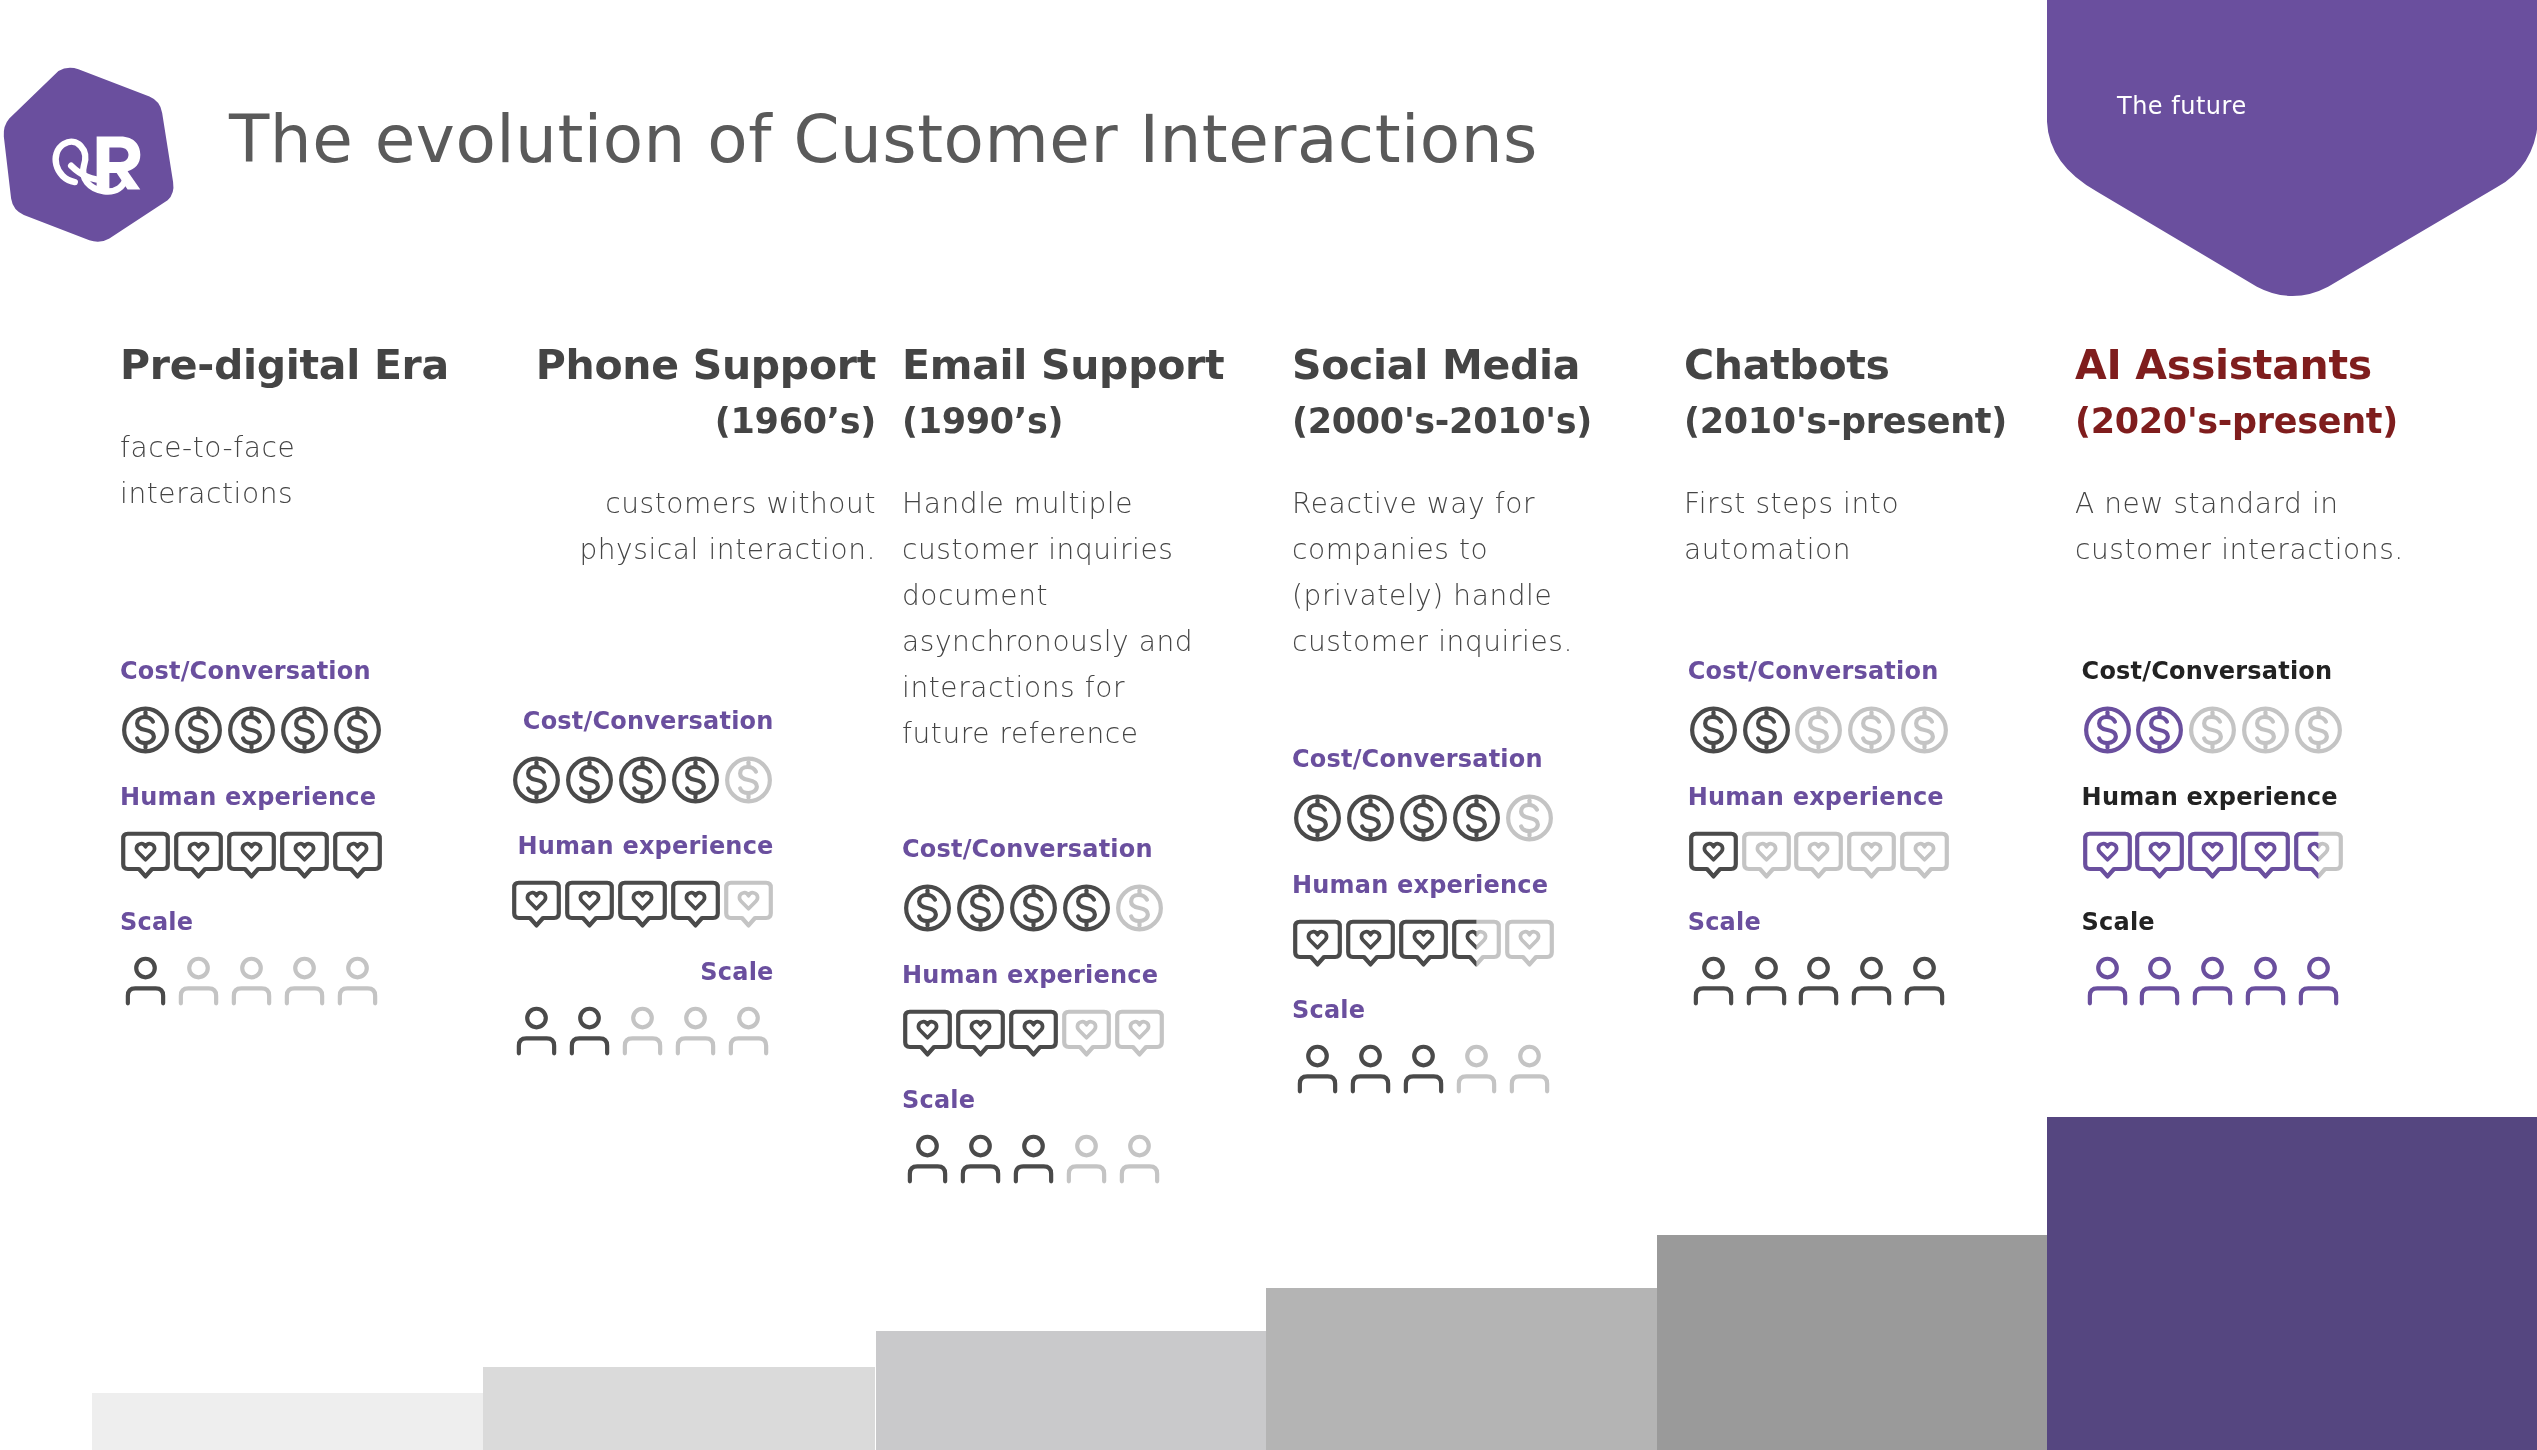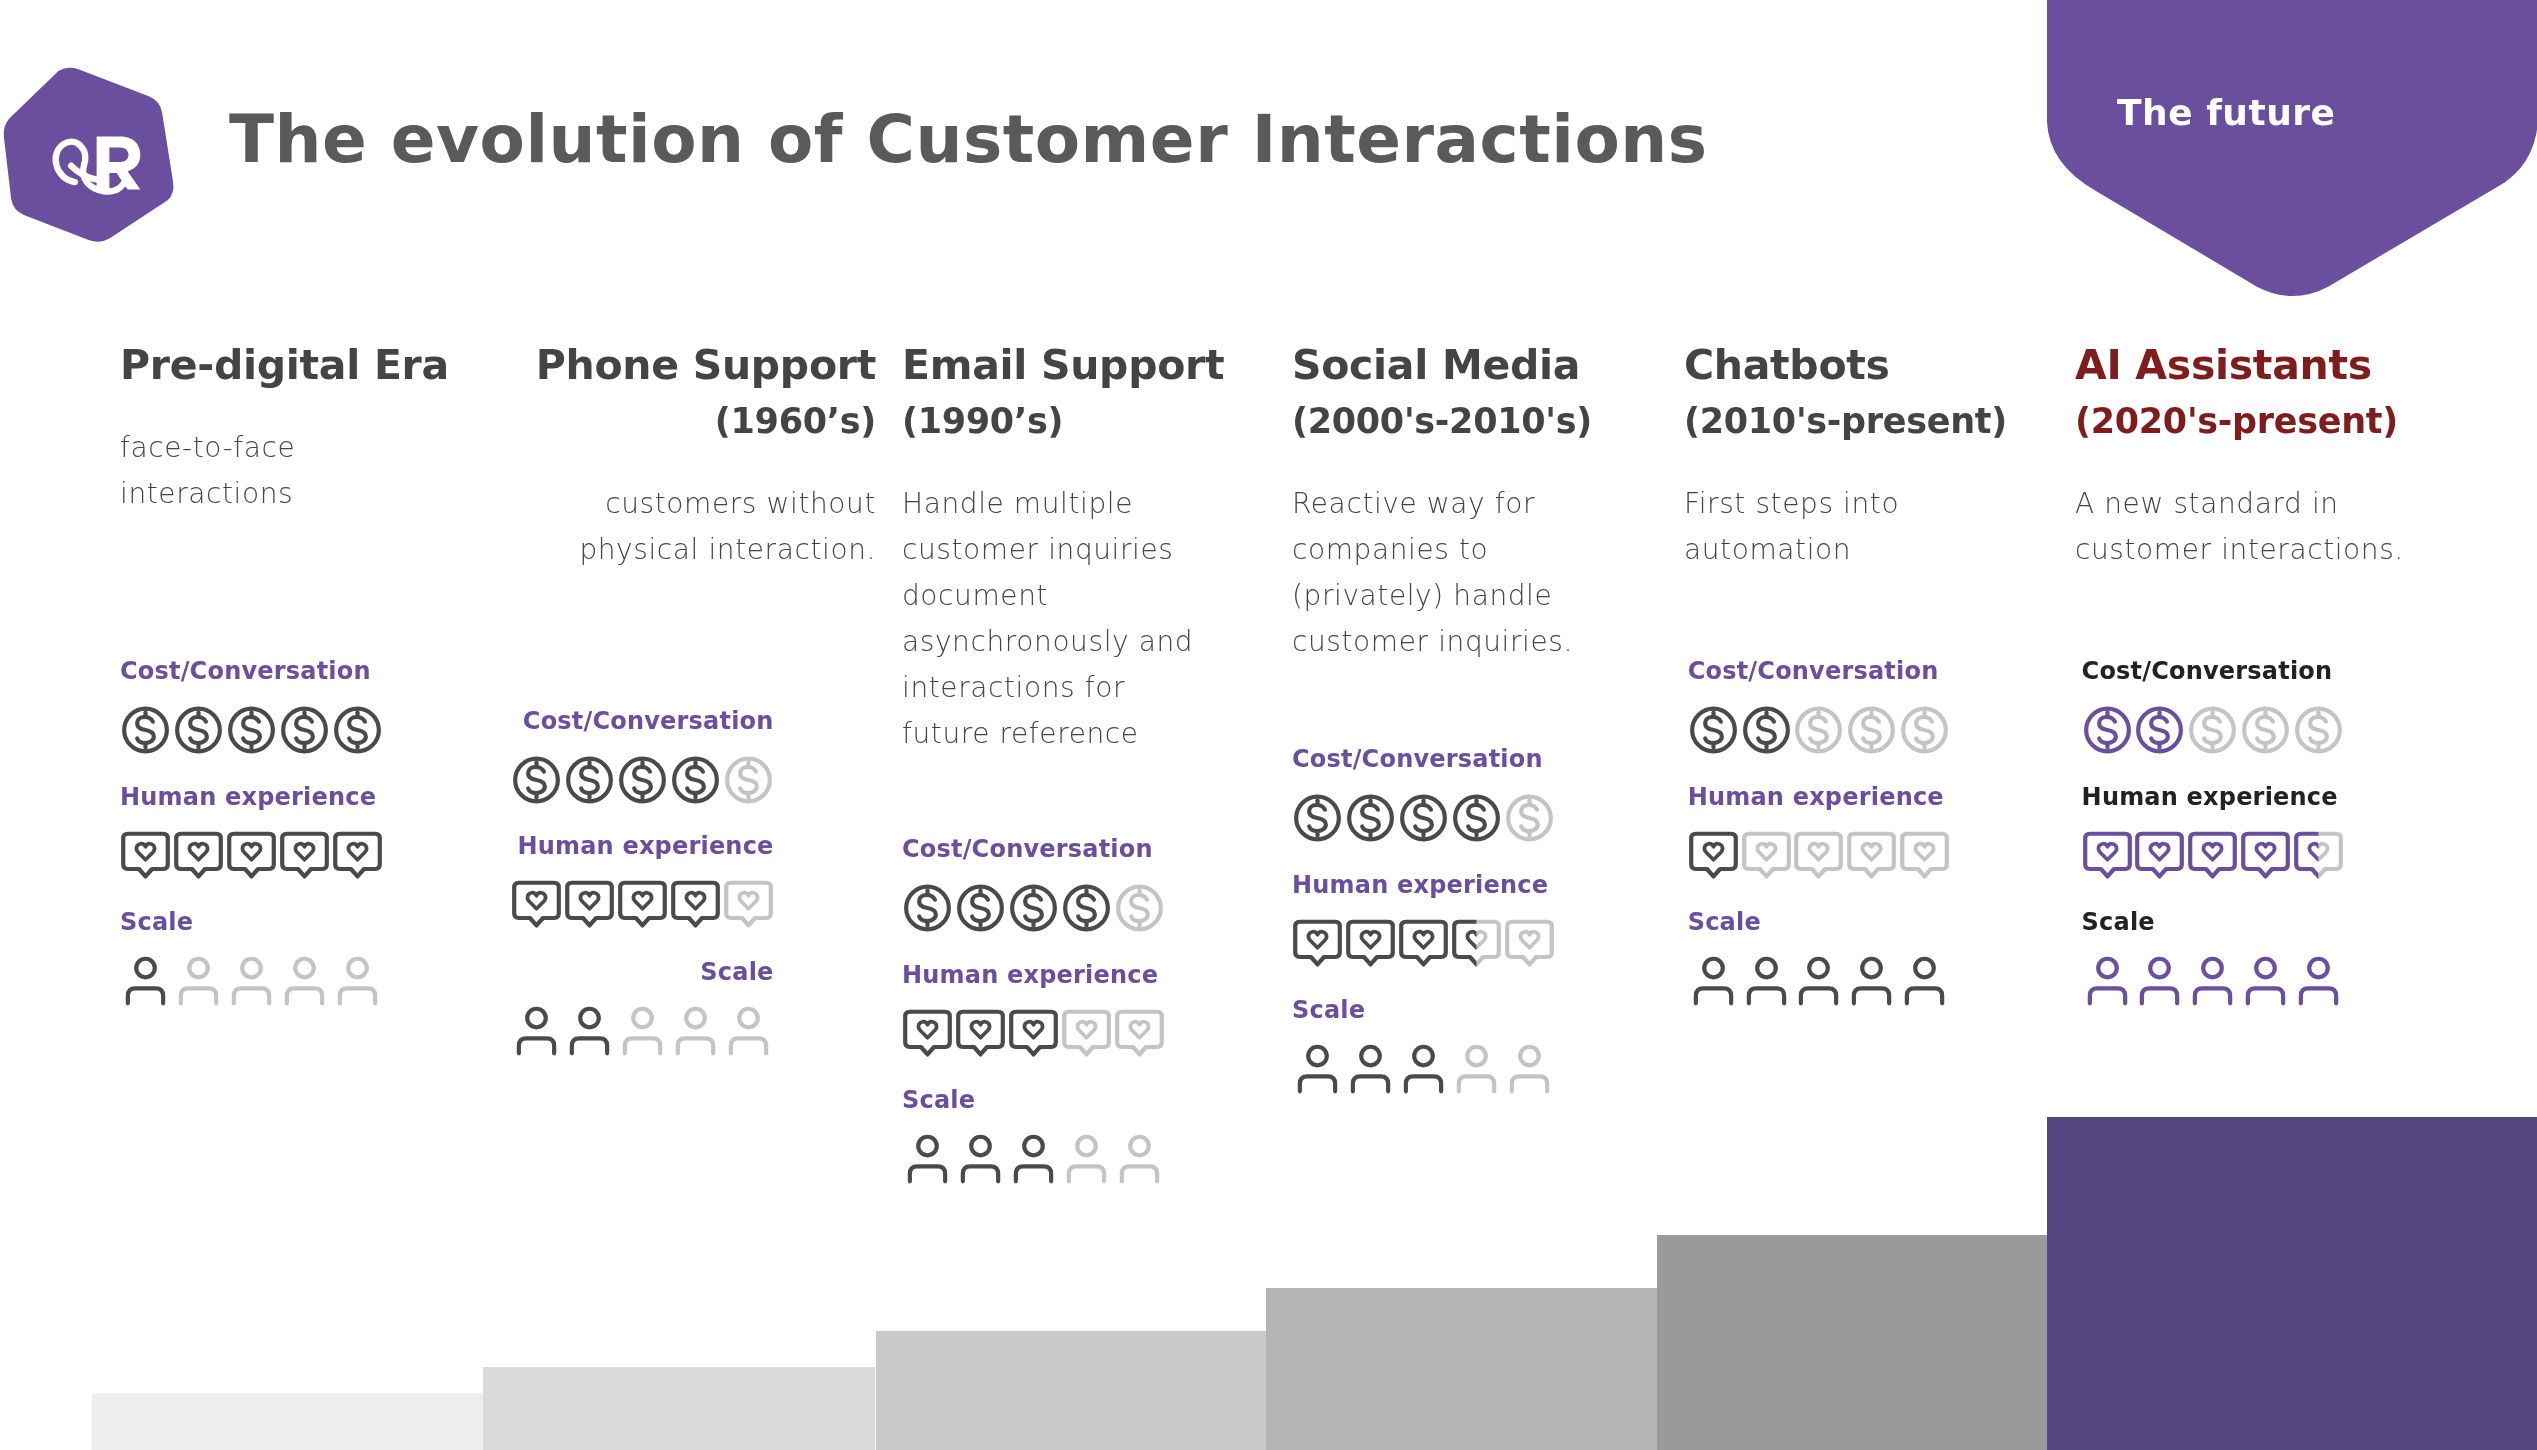--- a/index.html
+++ b/index.html
@@ -11,30 +11,30 @@
   }
   .abs { position: absolute; }
 
   
   .logo { left: 1.9px; top: 62px; width: 182px; height: 182px; }
   .logo svg { width: 100%; height: 100%; display: block; }
 
   .page-title {
     left: 229px; top: 101px;
     font-family: "DejaVu Sans", sans-serif;
-    font-weight: 700; font-size: 66px; letter-spacing: 0.5px;
+    font-weight: 400; font-size: 66px; letter-spacing: 0.5px;
     color: #5a5a5a; white-space: nowrap;
   }
 
   
   .future { left: 2047px; top: 0; width: 491px; height: 296px; }
   .future svg { width: 100%; height: 100%; display: block; }
   .future-label {
     left: 2117px; top: 92px; color: #ffffff;
-    font-family: "DejaVu Sans", sans-serif; font-size: 36px; font-weight: 700;
+    font-family: "DejaVu Sans", sans-serif; font-size: 24px; font-weight: 400;
     letter-spacing: 0.5px; white-space: nowrap;
   }
 
   
   .col { position: absolute; top: 337px; width: 365px; }
   .col-title {
     font-family: "DejaVu Sans", sans-serif;
     font-weight: bold; font-size: 41px; line-height: 56px; color: #444444;
     white-space: nowrap; letter-spacing: -0.3px;
   }

